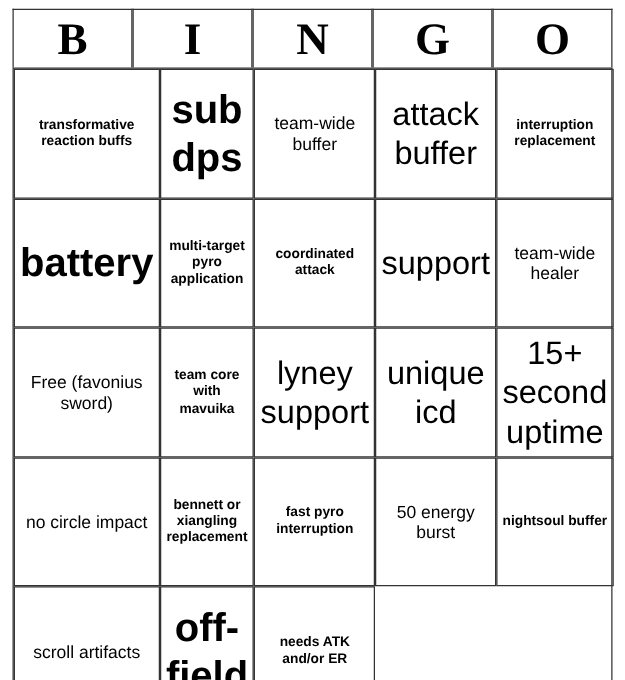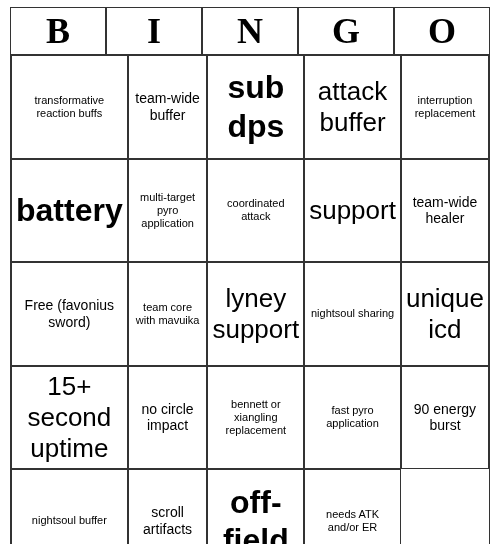--- a/index.html
+++ b/index.html
@@ -47,20 +47,21 @@
       justify-content: center;
       text-align: center;
       padding: 4px;
       min-height: 82px;
     }
     .bingo-cell-text {
       line-height: 1.2;
     }
     .small {
       font-size: 11px;
+      font-weight: bold;
     }
     .medium {
       font-size: 14px;
     }
     .large {
       font-size: 26px;
       font-weight: normal;
     }
     .xlarge {
       font-size: 32px;
@@ -76,24 +77,24 @@
       <div class="bingo-header-cell">I</div>
       <div class="bingo-header-cell">N</div>
       <div class="bingo-header-cell">G</div>
       <div class="bingo-header-cell">O</div>
     </div>
   <div class="bingo-grid">
   <div class="bingo-cell">
         <span class="bingo-cell-text small">transformative reaction buffs</span>
       </div>
       <div class="bingo-cell">
-        <span class="bingo-cell-text medium">team-wide buffer</span>
+        <span class="bingo-cell-text xlarge">sub dps</span>
       </div>
       <div class="bingo-cell">
-        <span class="bingo-cell-text xlarge">sub dps</span>
+        <span class="bingo-cell-text medium">team-wide buffer</span>
       </div>
       <div class="bingo-cell">
         <span class="bingo-cell-text large">attack buffer</span>
       </div>
       <div class="bingo-cell">
         <span class="bingo-cell-text small">interruption replacement</span>
       </div>
       <div class="bingo-cell">
         <span class="bingo-cell-text xlarge">battery</span>
       </div>
@@ -112,39 +113,36 @@
       <div class="bingo-cell">
         <span class="bingo-cell-text medium">Free (favonius sword)</span>
       </div>
       <div class="bingo-cell">
         <span class="bingo-cell-text small">team core with mavuika</span>
       </div>
       <div class="bingo-cell">
         <span class="bingo-cell-text large">lyney support</span>
       </div>
       <div class="bingo-cell">
-        <span class="bingo-cell-text small">nightsoul sharing</span>
-      </div>
-      <div class="bingo-cell">
         <span class="bingo-cell-text large">unique icd</span>
       </div>
       <div class="bingo-cell">
         <span class="bingo-cell-text large">15+ second uptime</span>
       </div>
       <div class="bingo-cell">
         <span class="bingo-cell-text medium">no circle impact</span>
       </div>
       <div class="bingo-cell">
         <span class="bingo-cell-text small">bennett or xiangling replacement</span>
       </div>
       <div class="bingo-cell">
-        <span class="bingo-cell-text small">fast pyro application</span>
+        <span class="bingo-cell-text small">fast pyro interruption</span>
       </div>
       <div class="bingo-cell">
-        <span class="bingo-cell-text medium">90 energy burst</span>
+        <span class="bingo-cell-text medium">50 energy burst</span>
       </div>
       <div class="bingo-cell">
         <span class="bingo-cell-text small">nightsoul buffer</span>
       </div>
       <div class="bingo-cell">
         <span class="bingo-cell-text medium">scroll artifacts</span>
       </div>
       <div class="bingo-cell">
         <span class="bingo-cell-text xlarge">off-field</span>
       </div>

